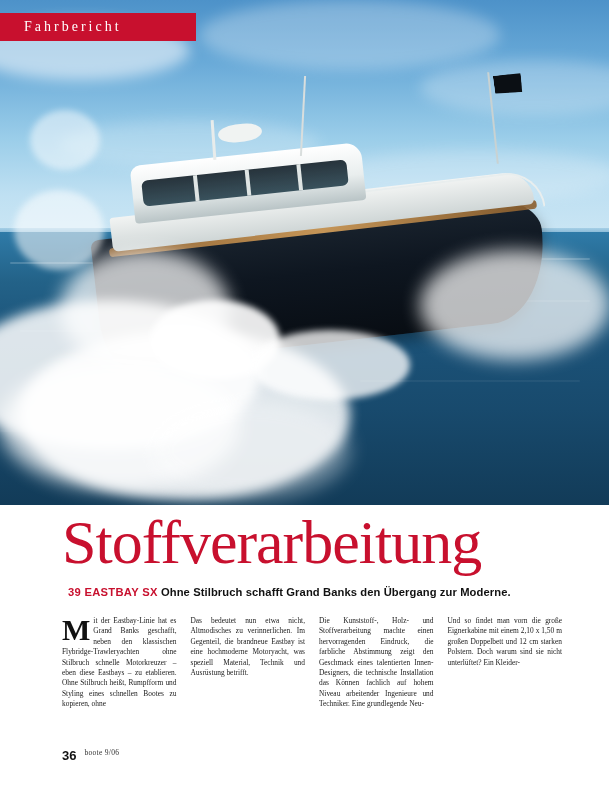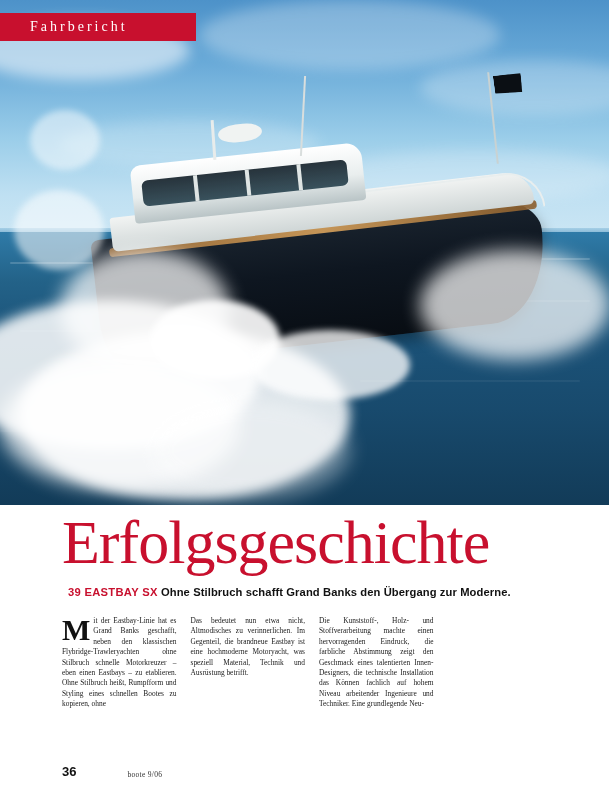--- a/index.html
+++ b/index.html
@@ -194,21 +194,21 @@
     width: 196px; height: 28px;
     background: #c8102e;
     display: flex;
     align-items: center;
   }
   .header-tab span {
     color: #ffffff;
     font-family: "Liberation Serif", serif;
     font-size: 14px;
     letter-spacing: 3px;
-    padding-left: 30px;
+    padding-left: 24px;
   }
 
   
   .headline {
     position: absolute;
     left: 62px;
     top: 510px;
     color: #c8102e;
     font-family: "Liberation Serif", serif;
     font-size: 62px;
@@ -270,37 +270,36 @@
     line-height: 24px;
     font-weight: bold;
     color: #111;
     padding: 2px 3px 0 0;
   }
 
   
   .footer {
     position: absolute;
     left: 62px;
-    top: 764px;
+    top: 748px;
     display: flex;
-    align-items: flex-end;
+    align-items: flex-start;
     gap: 8px;
   }
   .folio {
     font-family: "Liberation Sans", sans-serif;
     font-weight: bold;
     font-size: 13px;
     color: #111;
   }
   .issue {
     font-family: "Liberation Serif", serif;
     font-size: 7.5px;
     color: #333;
     letter-spacing: .3px;
-    margin-left: 43px;
   }
 </style>
 </head>
 <body>
 
 <div class="page">
 
   <div class="photo">
     <div class="sky"></div>
 
@@ -347,38 +346,39 @@
     <div class="spray" style="left:30px; top:110px; width:70px; height:60px; opacity:.55;"></div>
     <div class="spray" style="left:14px; top:190px; width:90px; height:80px; opacity:.6;"></div>
     <div class="spray-soft" style="left:0px; top:360px; width:240px; height:130px;"></div>
     <div class="spray-soft" style="left:150px; top:400px; width:200px; height:100px; opacity:.5;"></div>
 
     <div class="header-tab">
       <span>Fahrbericht</span>
     </div>
   </div>
 
-  <div class="headline">Erfolgsgeschichte</div>
+  <div class="headline">Stoffverarbeitung</div>
 
   <div class="subline">
     <span class="lead">39 EASTBAY SX</span>
     <span class="rest">Ohne Stilbruch schafft Grand Banks den Übergang zur Moderne.</span>
   </div>
 
   <div class="columns">
     <div class="col">
-      <p><span class="dropcap">M</span><span>it der Eastbay-Linie hat es Grand Banks geschafft, neben den klassischen Flybridge-Trawleryachten ohne Stilbruch schnelle Motorkreuzer – eben einen Eastbays – zu etablieren. Ohne Stilbruch heißt, Rumpfform und Styling eines schnellen Bootes zu kopieren, ohne</span></p>
+      <p><span class="dropcap">M</span><span>it der Eastbay-Linie hat es Grand Banks geschafft, neben den klassischen Flybridge-Trawleryachten ohne Stilbruch schnelle Motorkreuzer – eben diese Eastbays – zu etablieren. Ohne Stilbruch heißt, Rumpfform und Styling eines schnellen Bootes zu kopieren, ohne</span></p>
     </div>
     <div class="col">
       <p>Das bedeutet nun etwa nicht, Altmodisches zu verinnerlichen. Im Gegenteil, die brandneue Eastbay ist eine hochmoderne Motoryacht, was speziell Material, Technik und Ausrüstung betrifft.</p>
     </div>
     <div class="col">
       <p>Die Kunststoff-, Holz- und Stoffverarbeitung machte einen hervorragenden Eindruck, die farbliche Abstimmung zeigt den Geschmack eines talentierten Innen-Designers, die technische Installation das Können fachlich auf hohem Niveau arbeitender Ingenieure und Techniker. Eine grundlegende Neu-</p>
     </div>
     <div class="col">
+      <p>Und so findet man vorn die große Eignerkabine mit einem 2,10 x 1,50 m großen Doppelbett und 12 cm starken Polstern. Doch warum sind sie nicht unterlüftet? Ein Kleider-</p>
     </div>
   </div>
 
   <div class="footer">
     <span class="folio">36</span>
     <span class="issue">boote 9/06</span>
   </div>
 
 </div>
 

